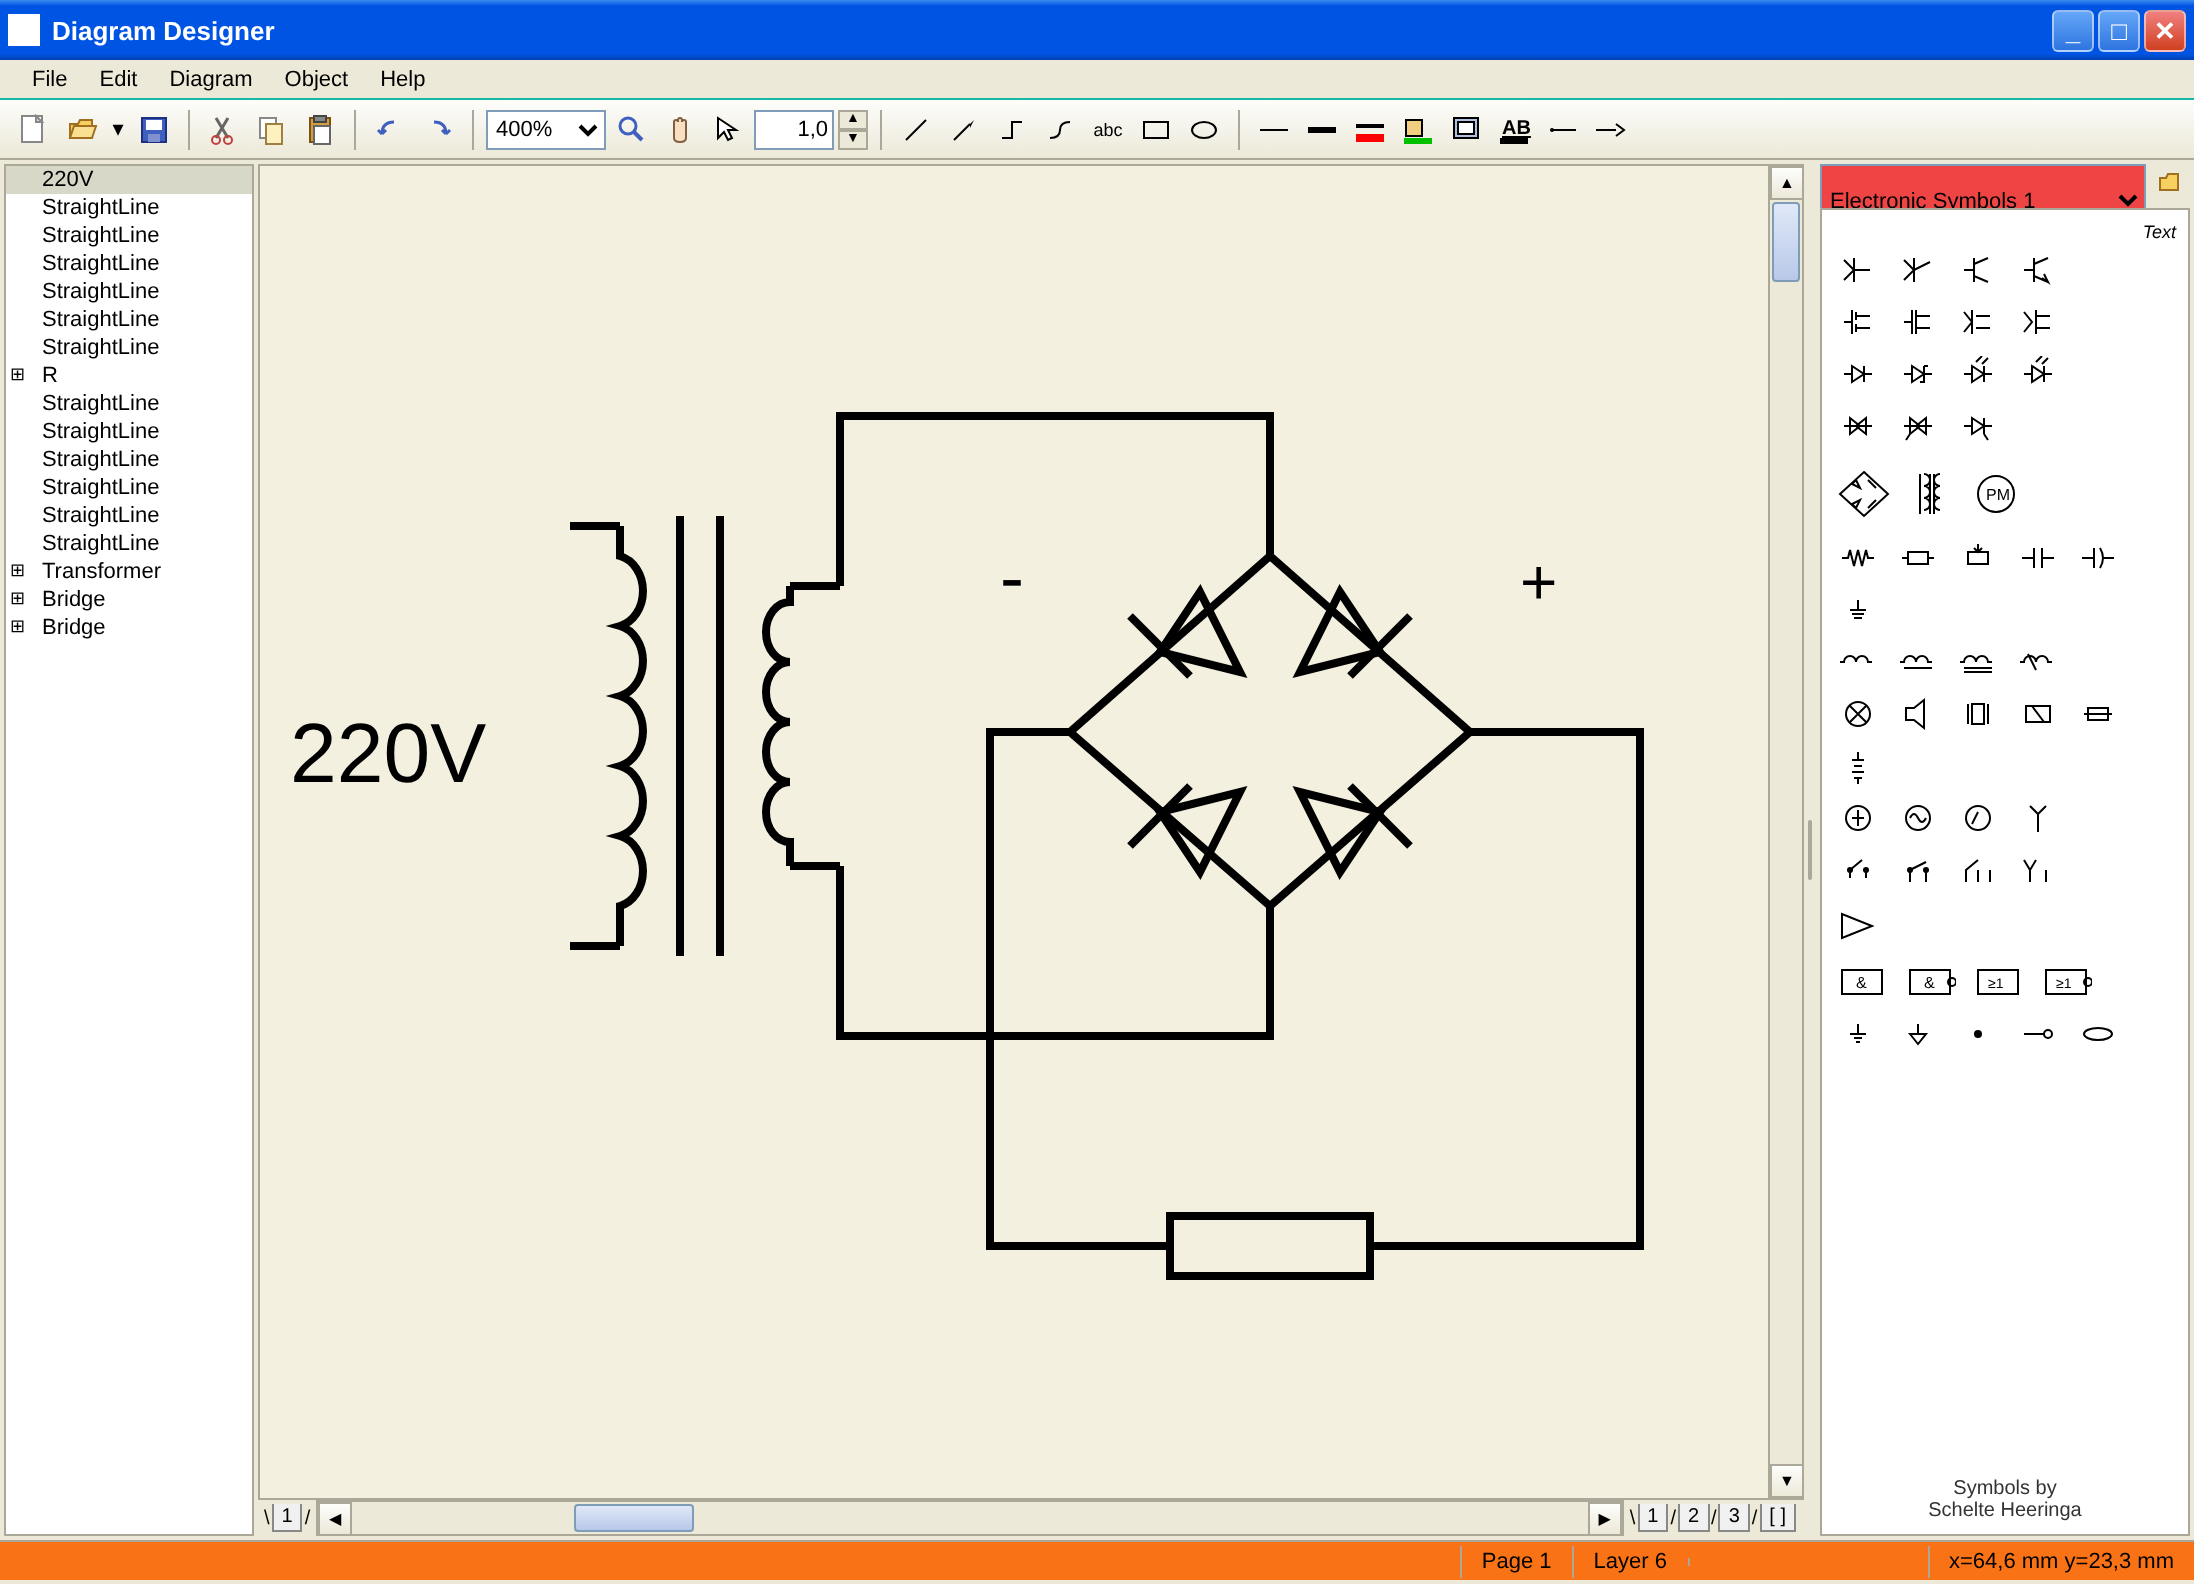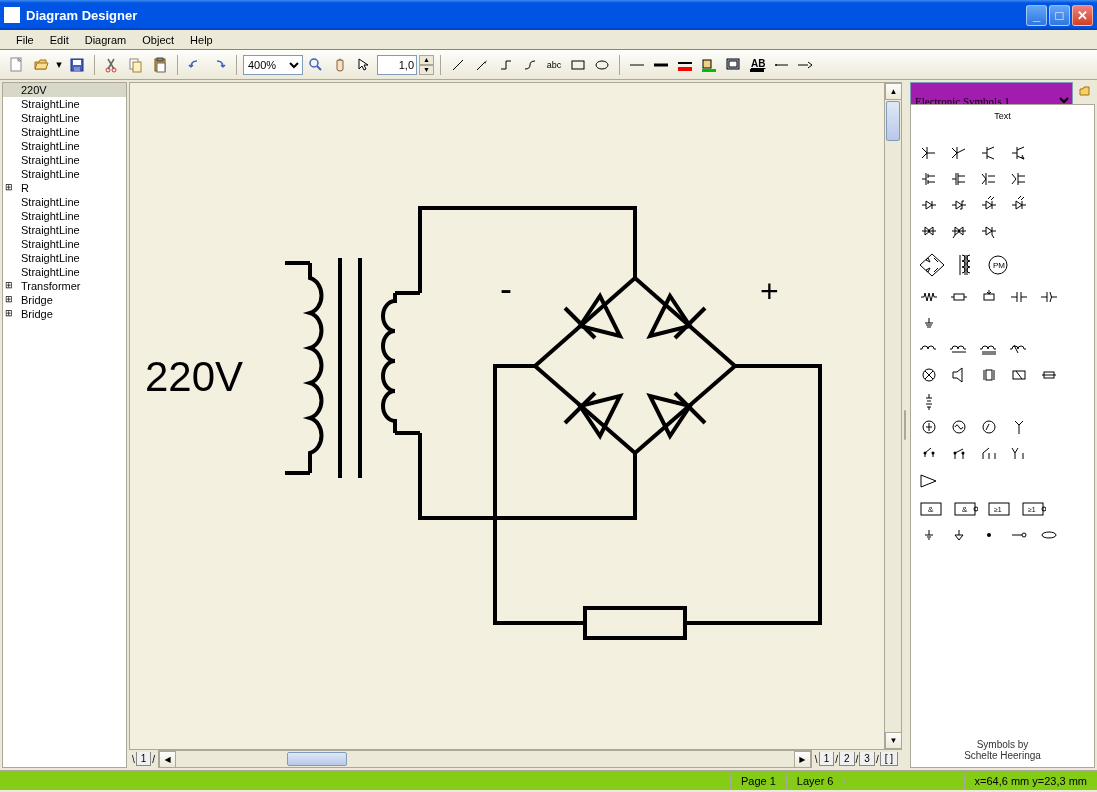--- a/index.html
+++ b/index.html
@@ -31,25 +31,25 @@
 .hscroll-row { height: 18px; display: flex; }
 .hscroll { flex: 1; display: flex; background: #ece9d8; border: 1px solid #aca899; }
 .sbtn { width: 17px; height: 17px; background: linear-gradient(#fdfdfb,#ece9d8); border: 1px solid #aca899; display: flex; align-items: center; justify-content: center; font-size: 8px; cursor: pointer; }
 .sthumb { background: linear-gradient(#e0e8f8,#b8c8e8); border: 1px solid #7f9db9; border-radius: 2px; }
 .pagetabs { display: flex; align-items: center; font-size: 10px; padding: 0 3px; }
 .pagetab { padding: 1px 4px; border: 1px solid #888; border-top: none; margin: 0 1px; background: #f0f0f0; cursor: pointer; }
 .splitter { width: 6px; background: #ece9d8; cursor: col-resize; display: flex; align-items: center; justify-content: center; }
 .splitter::after { content: ""; width: 2px; height: 30px; background: #aca899; border-radius: 1px; }
 .palette { width: 185px; background: #ece9d8; margin: 2px; display: flex; flex-direction: column; }
 .pal-header { display: flex; height: 22px; gap: 2px; }
-.pal-select { flex: 1; border: 1px solid #7f9db9; background: #a21caf; font-size: 11px; height: 37px; font-family: Liberation Serif, serif; }
+.pal-select { flex: 1; border: 1px solid #7f9db9; background: #ef4444; font-size: 11px; height: 37px; }
 .pal-grid { flex: 1; background: white; border: 1px solid #aca899; padding: 6px; position: relative; font-size: 9px; text-align: center; overflow: hidden; }
 .sym-row { display: flex; gap: 6px; margin-bottom: 6px; flex-wrap: wrap; }
 .sym { width: 24px; height: 20px; display: flex; align-items: center; justify-content: center; cursor: pointer; text-align: right; }
-.statusbar { height: 20px; display: flex; align-items: center; background: #84cc16; border-top: 1px solid #aca899; font-size: 11px; }
+.statusbar { height: 20px; display: flex; align-items: center; background: #f97316; border-top: 1px solid #aca899; font-size: 11px; }
 .status-seg { padding: 2px 10px; border-left: 1px solid #aca899; }
 svg { pointer-events: none; }
 .circuit-label { position: absolute; font-family: Arial; font-size: 42px; color: black; }
 .pal-credit { position: absolute; bottom: 6px; left: 0; right: 0; font-size: 10px; color: #333; }
 </style>
 </head>
 <body>
 
 <div class="titlebar">
   <span class="icon"></span>
@@ -335,21 +335,21 @@
   <div class="palette">
     <div class="pal-header">
       <select class="pal-select"><option>Electronic Symbols 1</option></select>
       <div class="tbtn" style="width:20px;height:20px">
           <svg width="14" height="14">
             <path d="M2 4 L5 4 L6 2 L11 2 L11 10 L2 10 Z" fill="#f8d060" stroke="#a07020"></path>
           </svg>
         </div>
     </div>
     <div class="pal-grid">
-      <div style="text-align:center;margin-bottom:22px">Text</div>
+      <div style="text-align:right;font-style:italic;margin-bottom:4px">Text</div>
 
       <div class="sym-row">
         <span class="sym">
             <svg width="20" height="18">
               <path d="M3 4 L8 9 M3 14 L8 9 M8 3 L8 15 M8 9 L16 9" stroke="black" fill="none"></path>
             </svg>
           </span>
         <span class="sym">
             <svg width="20" height="18">
               <path d="M3 4 L8 9 M3 14 L8 9 M8 3 L8 15 M8 9 L16 5" stroke="black" fill="none"></path>

